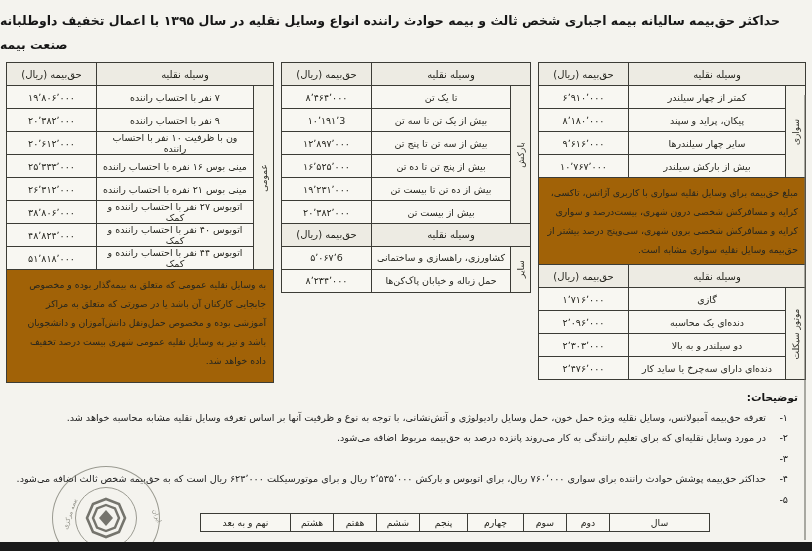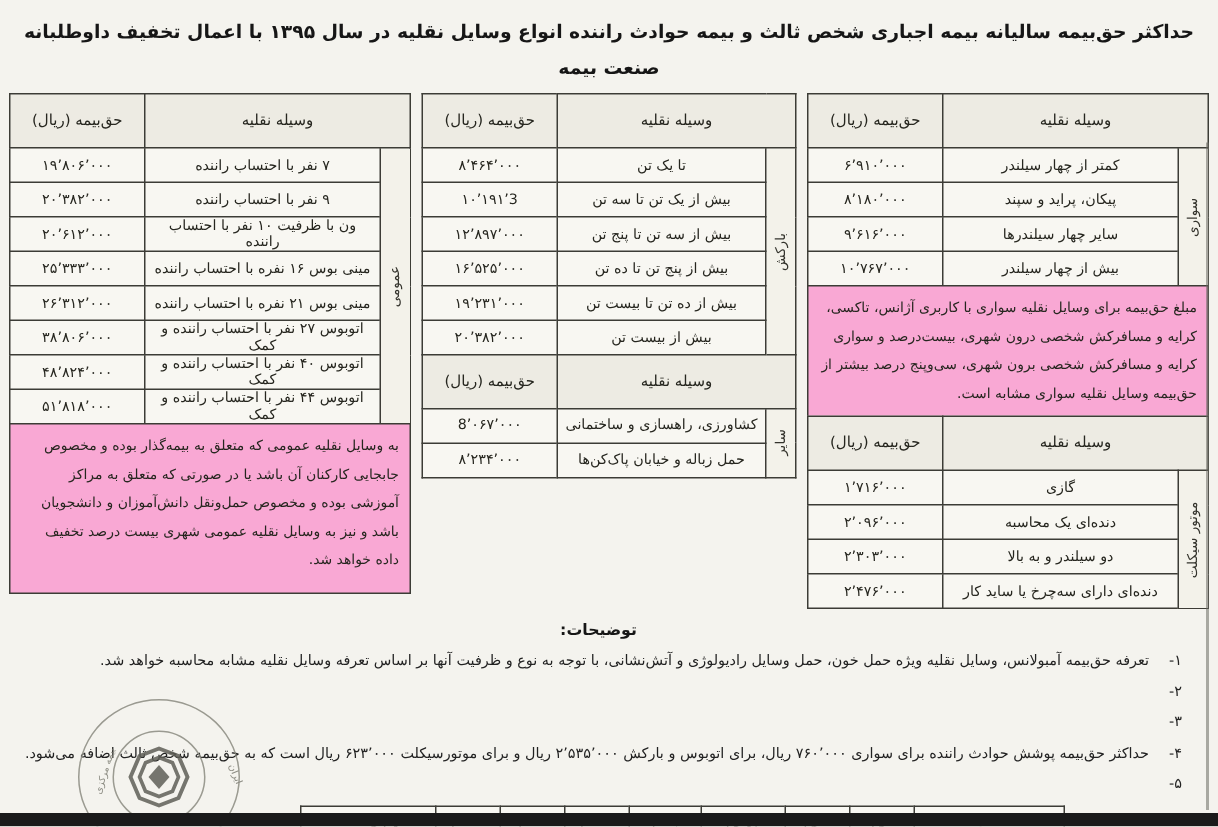--- a/index.html
+++ b/index.html
@@ -1,41 +1,41 @@
 <!DOCTYPE html>
 <html lang="fa" dir="rtl"><head>
 <meta charset="utf-8">
 <style>
   * { box-sizing: border-box; margin: 0; padding: 0; }
   html,body { width:812px; height:551px; overflow:hidden; }
   body { background:#e9e8e3; font-family:"DejaVu Sans", sans-serif; }
   .page { position:relative; width:812px; height:551px; background:#f4f3ee; color:#222; direction:rtl; overflow:hidden; }
 
-  .doc-title { text-align:center; padding-top:9px; font-weight:bold; font-size:12.5px; line-height:24px; color:#161616; }
+  .doc-title { text-align:left; padding-top:9px; font-weight:bold; font-size:12.5px; line-height:24px; color:#161616; }
 
   .tables-row { display:flex; direction:rtl; gap:7px; padding:5px 6px 0 6px; align-items:flex-start; }
   .group { display:flex; flex-direction:column; }
   .g-savari { width:268px; }
   .g-barkesh { width:250px; }
   .g-omumi { width:268px; }
 
   table.t { border-collapse:collapse; width:100%; table-layout:fixed; background:#f8f7f2; }
   table.t + table.t, .tnote + table.t { margin-top:-1.5px; }
   table.t td { border:1.5px solid #3c3c36; text-align:center; vertical-align:middle; height:23px; padding:0 3px; font-size:9.5px; color:#26261f; }
-  table.t tr.hd td { height:36px; background:#edebe3; font-size:10px; }
+  table.t tr.hd td { height:23px; background:#edebe3; font-size:10px; }
   td.num { direction:ltr; unicode-bidi:isolate; font-size:9.5px; letter-spacing:.4px; }
   td.cat { position:relative; background:#f3f2ea; }
   .catlab { position:absolute; top:50%; left:50%; transform:translate(-50%,-50%) rotate(-90deg); white-space:nowrap; font-size:9px; color:#33332c; }
   col.c-cat { width:20px; } col.c-veh { width:auto; } col.c-num { width:90px; }
 
-  .tnote { border:1.5px solid #3c3c36; margin-top:-1.5px; background:#f9a8d4; font-size:9.3px; line-height:19px; padding:5px 7px 12px 6px; text-align:right; color:#26261f; }
+  .tnote { border:1.5px solid #3c3c36; margin-top:-1.5px; background:#a16207; font-size:9.3px; line-height:19px; padding:5px 7px 12px 6px; text-align:right; color:#26261f; }
   .tnote.short { padding-bottom:6px; }
 
   .notes { padding:8px 14px 0 0; }
-  .notes-heading { font-weight:bold; font-size:10.5px; margin-bottom:5px; color:#161616;text-align:center; }
+  .notes-heading { font-weight:bold; font-size:10.5px; margin-bottom:5px; color:#161616; }
   .note-item { display:flex; gap:7px; font-size:9.6px; line-height:20.5px; padding-right:10px; color:#222; }
   .note-item .nnum { min-width:15px; text-align:right; }
 
   table.disc { border-collapse:collapse; margin:3px 88px 2px 0; background:#f8f7f2; }
   table.disc td { border:1.5px solid #3c3c36; text-align:center; font-size:9.3px; height:18px; padding:0 4px; color:#26261f; }
   .w-lbl { width:100px; } .w-s { width:43px; } .w-m { width:56px; } .w-p { width:48px; } .w-end { width:90px; }
 
   .stamp { position:absolute; left:52px; top:466px; width:110px; height:86px; z-index:1; opacity:.85; }
   .stamp-outer { position:absolute; left:0; top:0; width:108px; height:104px; border:1.5px solid #8b8b81; border-radius:50%; }
   .stamp-inner { position:absolute; left:23px; top:21px; width:62px; height:62px; border:1.4px solid #8b8b81; border-radius:50%; }
@@ -79,21 +79,21 @@
         </tr>
         <tr>
               <td>پیکان، پراید و سپند</td>
               <td class="num">۸٬۱۸۰٬۰۰۰</td>
             </tr>
         <tr>
               <td>سایر چهار سیلندرها</td>
               <td class="num">۹٬۶۱۶٬۰۰۰</td>
             </tr>
         <tr>
-              <td>بیش از چهار سیلندر</td>
+              <td>بیش از بارکش سیلندر</td>
               <td class="num">۱۰٬۷۶۷٬۰۰۰</td>
             </tr>
       </tbody>
         </table>
       <div class="tnote short">مبلغ حق‌بیمه برای وسایل نقلیه سواری با کاربری آژانس، تاکسی، کرایه و مسافرکش شخصی درون شهری، بیست‌درصد و سواری کرایه و مسافرکش شخصی برون شهری، سی‌وپنج درصد بیشتر از حق‌بیمه وسایل نقلیه سواری مشابه است.</div>
       <table class="t">
         <colgroup>
             <col class="c-cat">
             <col class="c-veh">
             <col class="c-num">
@@ -176,21 +176,21 @@
         <tbody>
             <tr class="hd">
           <td colspan="2">وسیله نقلیه</td>
           <td>حق‌بیمه (ریال)</td>
         </tr>
         <tr>
           <td class="cat" rowspan="2">
                 <span class="catlab">سایر</span>
               </td>
           <td>کشاورزی، راهسازی و ساختمانی</td>
-          <td class="num">8٬۰۶۷٬۰۰۰</td>
+          <td class="num">۵٬۰۶۷٬6</td>
         </tr>
         <tr>
               <td>حمل زباله و خیابان پاک‌کن‌ها</td>
               <td class="num">۸٬۲۳۴٬۰۰۰</td>
             </tr>
       </tbody>
         </table>
     </div>
 
     <div class="group g-omumi">
@@ -247,20 +247,21 @@
   </div>
 
   <div class="notes">
     <div class="notes-heading">توضیحات:</div>
     <div class="note-item">
         <span class="nnum">۱-</span>
         <span>تعرفه حق‌بیمه آمبولانس، وسایل نقلیه ویژه حمل خون، حمل وسایل رادیولوژی و آتش‌نشانی، با توجه به نوع و ظرفیت آنها بر اساس تعرفه وسایل نقلیه مشابه محاسبه خواهد شد.</span>
       </div>
     <div class="note-item">
         <span class="nnum">۲-</span>
+        <span>در مورد وسایل نقلیه‌ای که برای تعلیم رانندگی به کار می‌روند پانزده درصد به حق‌بیمه مربوط اضافه می‌شود.</span>
       </div>
     <div class="note-item">
         <span class="nnum">۳-</span>
       </div>
     <div class="note-item">
         <span class="nnum">۴-</span>
         <span>حداکثر حق‌بیمه پوشش حوادث راننده برای سواری ۷۶۰٬۰۰۰ ریال، برای اتوبوس و بارکش ۲٬۵۳۵٬۰۰۰ ریال و برای موتورسیکلت ۶۲۳٬۰۰۰ ریال است که به حق‌بیمه شخص ثالث اضافه می‌شود.</span>
       </div>
     <div class="note-item">
         <span class="nnum">۵-</span>

